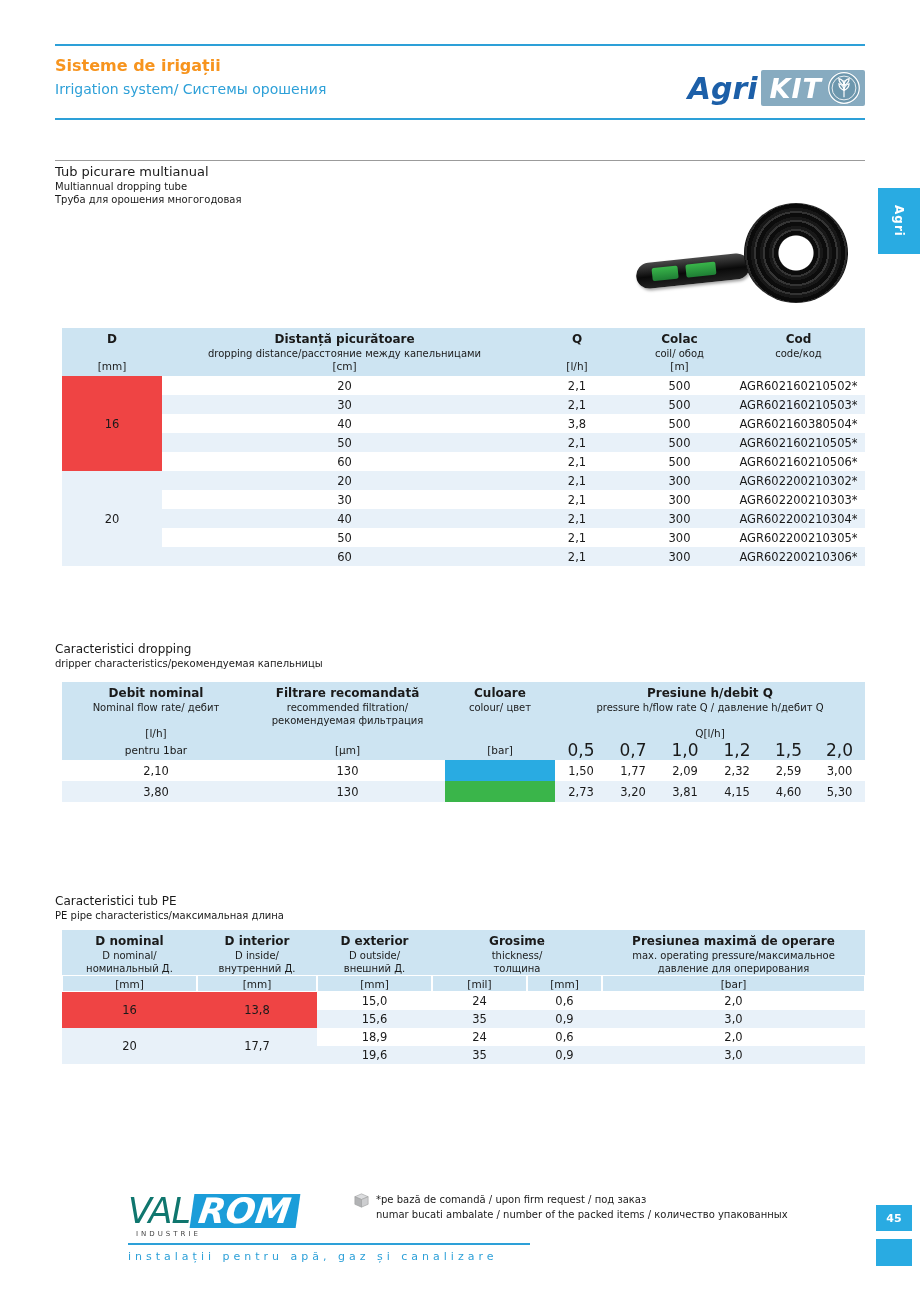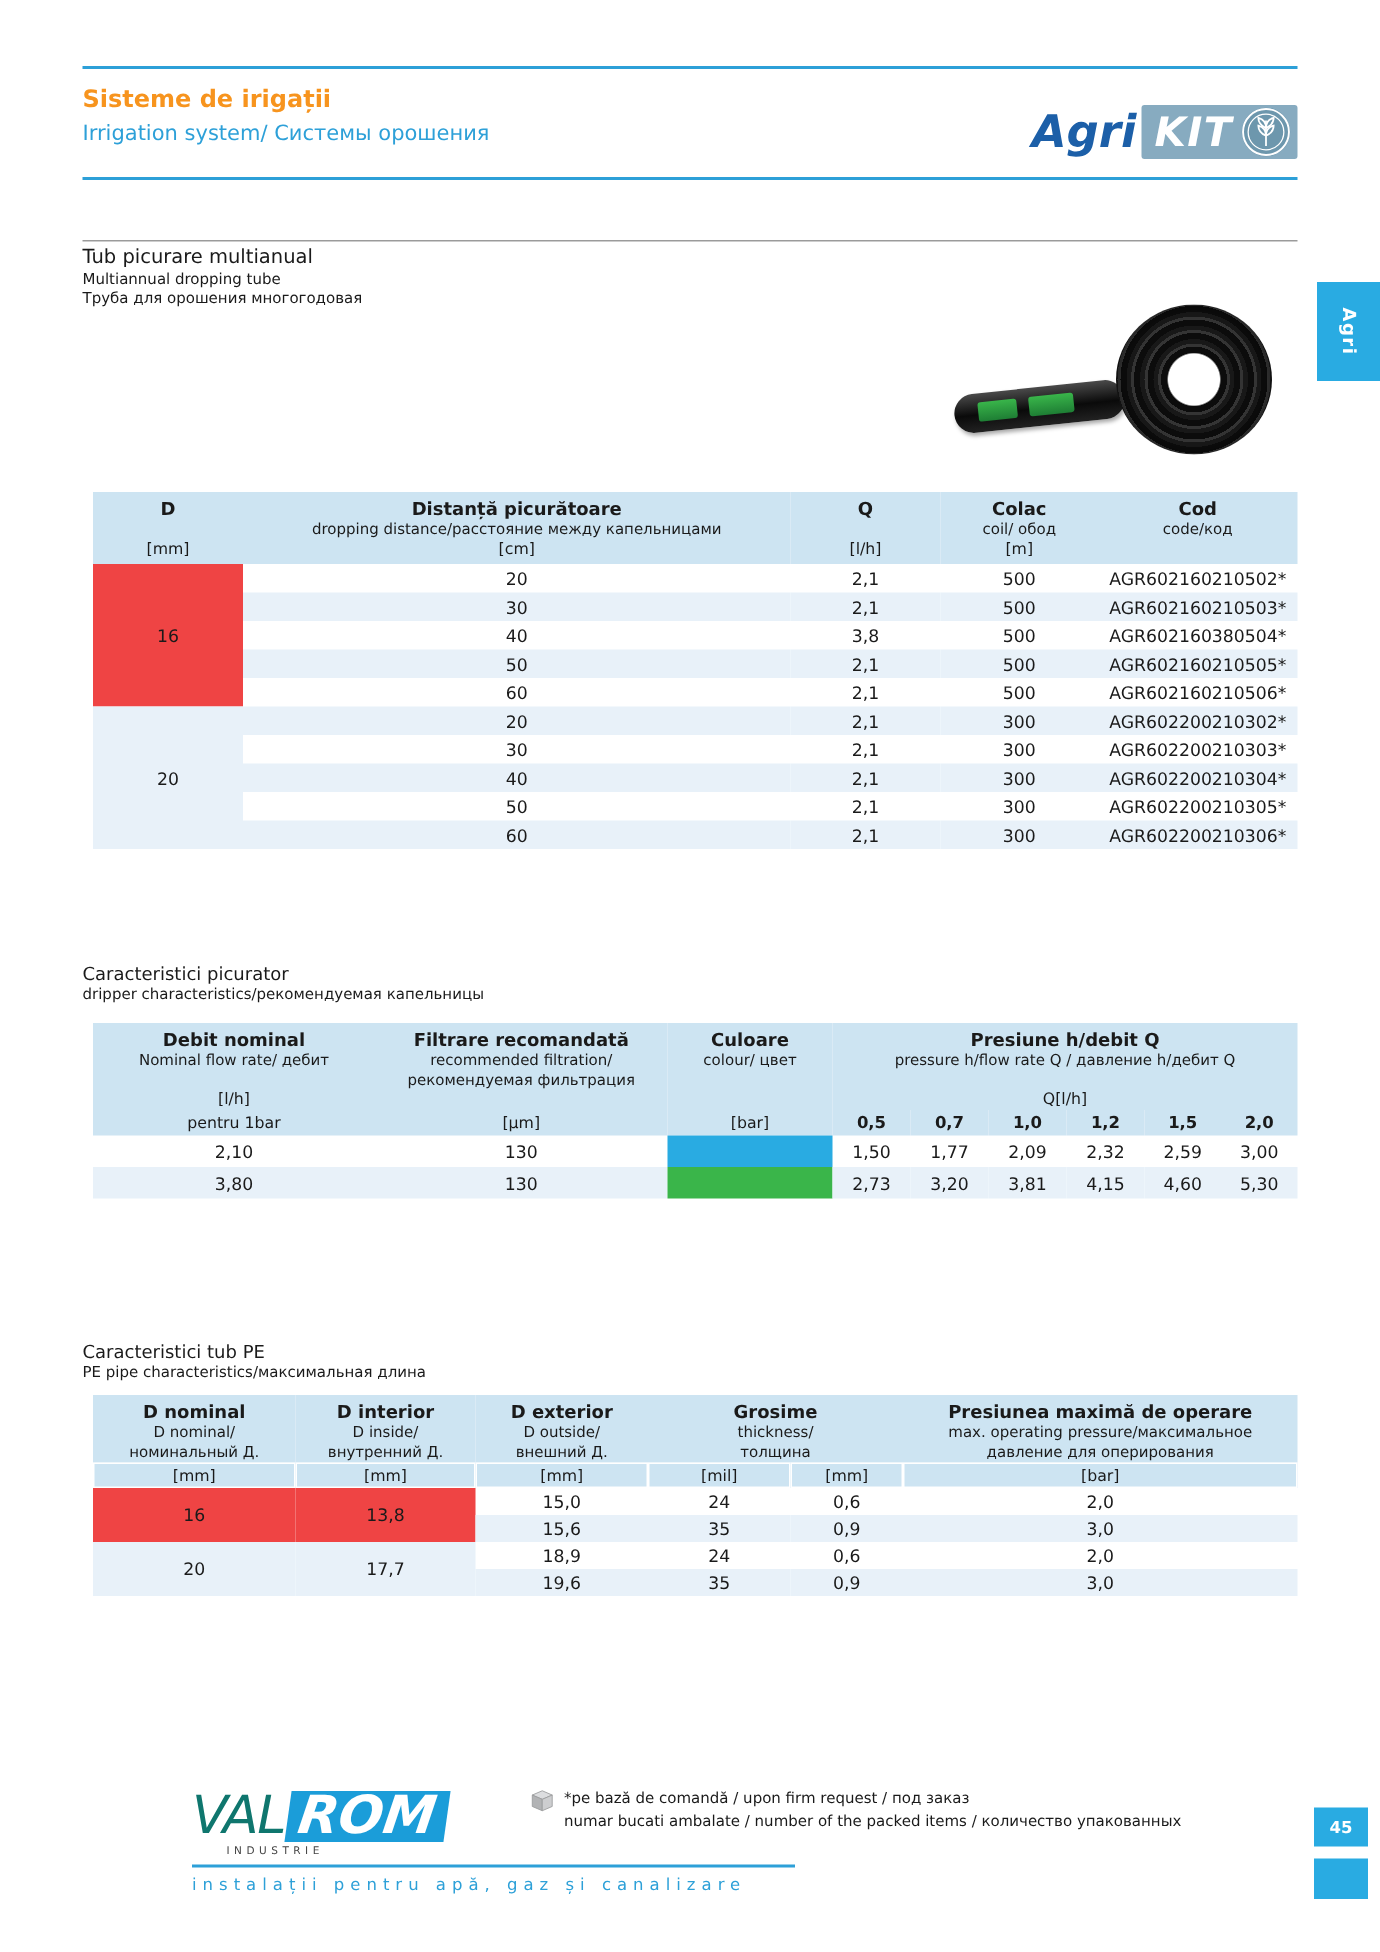--- a/index.html
+++ b/index.html
@@ -52,37 +52,37 @@
   .t-abs{position:absolute;left:62px}
 
   #table1{top:328px}
   #table1 thead th{padding:4px 0 3px}
   #table1 tbody td{height:19px}
 
   #table2{top:682px}
   #table2 thead th{vertical-align:top;padding-top:4px}
   #table2 .hA{height:56px}
   #table2 .hB th{height:17px;padding:0;vertical-align:middle;font-size:10.5px}
-  #table2 .hB .num{font-weight:bold;font-size:11px}
+  #table2 .hB .num{font-weight:normal;font-size:17px}
   #table2 tbody td{height:21px}
 
   #table3{top:930px}
   #table3 thead th{vertical-align:top;padding-top:4px}
   #table3 .hA{height:44px}
   #table3 .hB th{height:17px;padding:0;vertical-align:middle;font-size:10.5px;
     border:1px solid #fff}
   #table3 tbody td{height:18px}
 
   
   .valrom{position:absolute;left:128px;top:1194px}
   .val-row{display:flex;align-items:center}
   .val-text{font-size:35px;font-weight:normal;font-style:italic;color:#0f766e;line-height:34px;letter-spacing:-1px}
   .rom-box{background:#1b9dd9;color:#fff;font-size:35px;font-weight:bold;font-style:italic;
     line-height:34px;padding:0 7px;transform:skewX(-8deg);margin-left:2px}
-  .industrie{font-size:7px;letter-spacing:3px;color:#444;margin-top:2px;margin-left:23px}
+  .industrie{font-size:7px;letter-spacing:3px;color:#444;margin-top:2px;margin-left:8px}
   .footer-rule{position:absolute;left:128px;top:1243px;width:402px;height:2px;background:#2da0d8}
   .tagline{position:absolute;left:128px;top:1250px;width:430px;font-size:11px;color:#2da0d8;letter-spacing:4px;white-space:nowrap}
 
   .pack-icon{position:absolute;left:352px;top:1191px}
   .notes{position:absolute;left:376px;top:1192px;width:480px;font-size:10px;line-height:15px}
 
   .page-badge{position:absolute;right:8px;top:1205px;width:36px;height:26px;background:#29abe2;
     color:#fff;font-weight:bold;font-size:11px;display:flex;align-items:center;justify-content:center}
   .bottom-bar{position:absolute;right:8px;top:1239px;width:36px;height:62px;background:#29abe2}
 </style>
@@ -230,21 +230,21 @@
       <tr class="stripe">
         <td>60</td>
         <td>2,1</td>
         <td>300</td>
         <td>AGR602200210306*</td>
       </tr>
     </tbody>
   </table>
 
   <div class="sec" style="top:641px">
-    <div class="sec-title" style="font-size:12px">Caracteristici picurator</div>
+    <div class="sec-title" style="font-size:12px">Caracteristici dropping</div>
     <div class="sec-sub">dripper characteristics/рекомендуемая капельницы</div>
   </div>
 
   <table id="table2" class="t-abs">
     <colgroup>
       <col style="width:188px">
         <col style="width:195px">
         <col style="width:110px">
       <col style="width:52px">
         <col style="width:52px">

